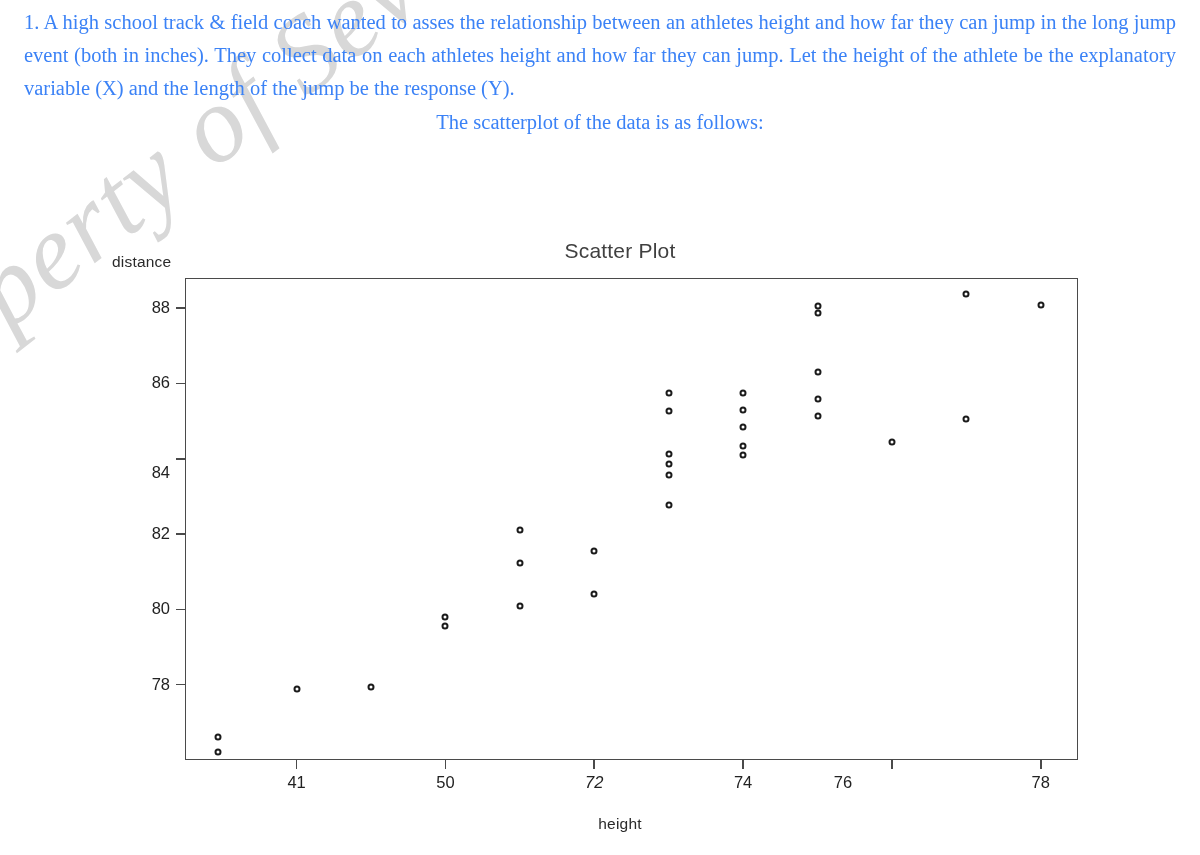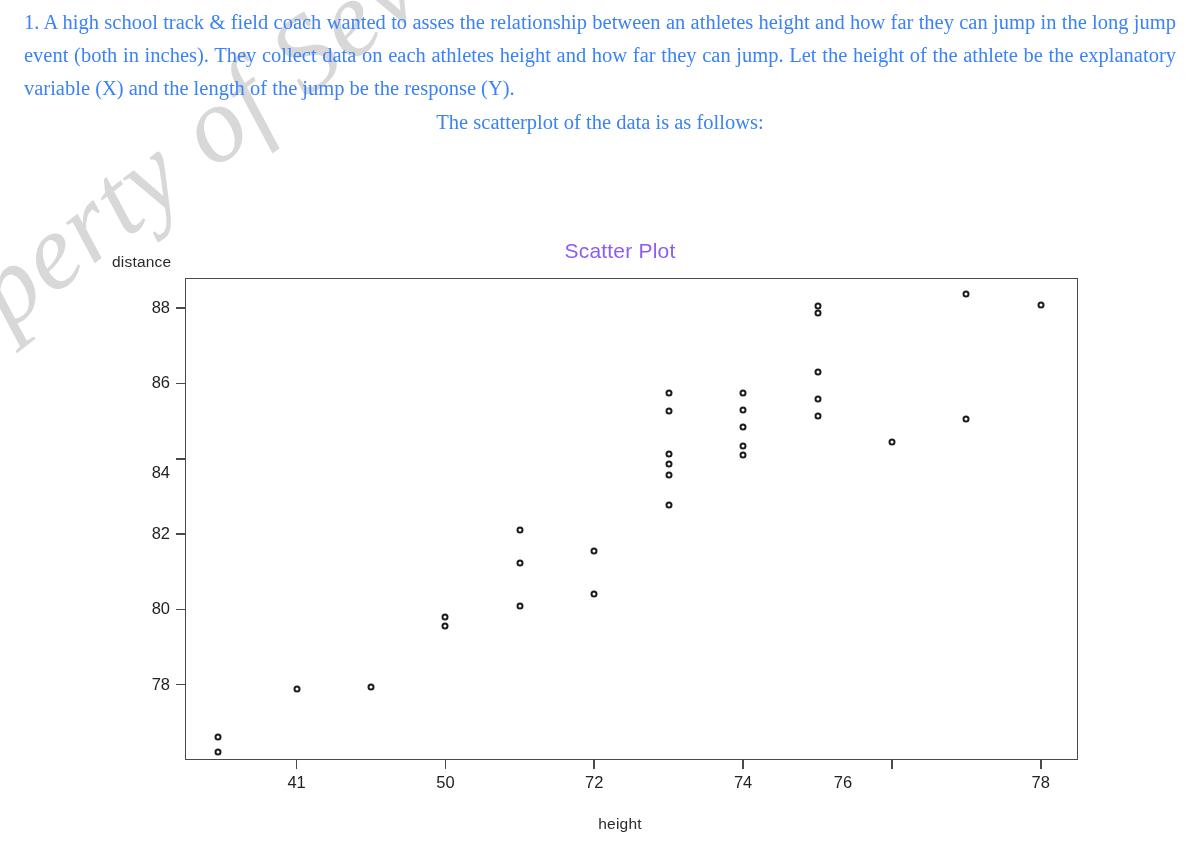--- a/index.html
+++ b/index.html
@@ -49,21 +49,21 @@
     left:0; top:225px;
     width:1200px; height:630px;
     z-index:6;
   }
   .chart-title{
     position:absolute;
     left:520px; top:14px;
     width:200px; text-align:center;
     font-family:"Liberation Sans", sans-serif;
     font-size:21px;
-    color:#8b5cf6;
+    color:#404040;
     letter-spacing:.2px;
   }
   .ylabel{
     position:absolute;
     left:112px; top:28px;
     font-family:"Liberation Sans", sans-serif;
     font-size:15.5px;
     color:#2a2a2a;
     letter-spacing:.2px;
   }
@@ -142,21 +142,21 @@
         <div class="ytlabel" style="top: 232px; margin-top: 6px;">84</div>
         <div class="tick ytick" style="top: 157.637px;"></div>
         <div class="ytlabel" style="top: 148.437px;">86</div>
         <div class="tick ytick" style="top: 82.325px;"></div>
         <div class="ytlabel" style="top: 73.125px;">88</div>
         <div class="tick xtick" style="left: 295.825px;"></div>
         <div class="xtlabel" style="left: 266.625px;">41</div>
         <div class="tick xtick" style="left: 444.658px;"></div>
         <div class="xtlabel" style="left: 415.458px;">50</div>
         <div class="tick xtick" style="left: 593.492px;"></div>
-        <div class="xtlabel" style="left: 564.292px;">72</div>
+        <div class="xtlabel" style="left: 564.292px; font-style: italic;">72</div>
         <div class="tick xtick" style="left: 742.325px;"></div>
         <div class="xtlabel" style="left: 713.125px;">74</div>
         <div class="tick xtick" style="left: 891.158px;"></div>
         <div class="xtlabel" style="left: 813px;">76</div>
         <div class="tick xtick" style="left: 1039.99px;"></div>
         <div class="xtlabel" style="left: 1010.79px;">78</div>
       </div>
     <div id="points-layer">
         <div class="pt" title="66.95, 76.6" style="left: 218.488px; top: 512.406px; border-color: rgb(27, 27, 27);"></div>
         <div class="pt" title="66.95, 76.2" style="left: 218.488px; top: 527.469px; border-color: rgb(27, 27, 27);"></div>

